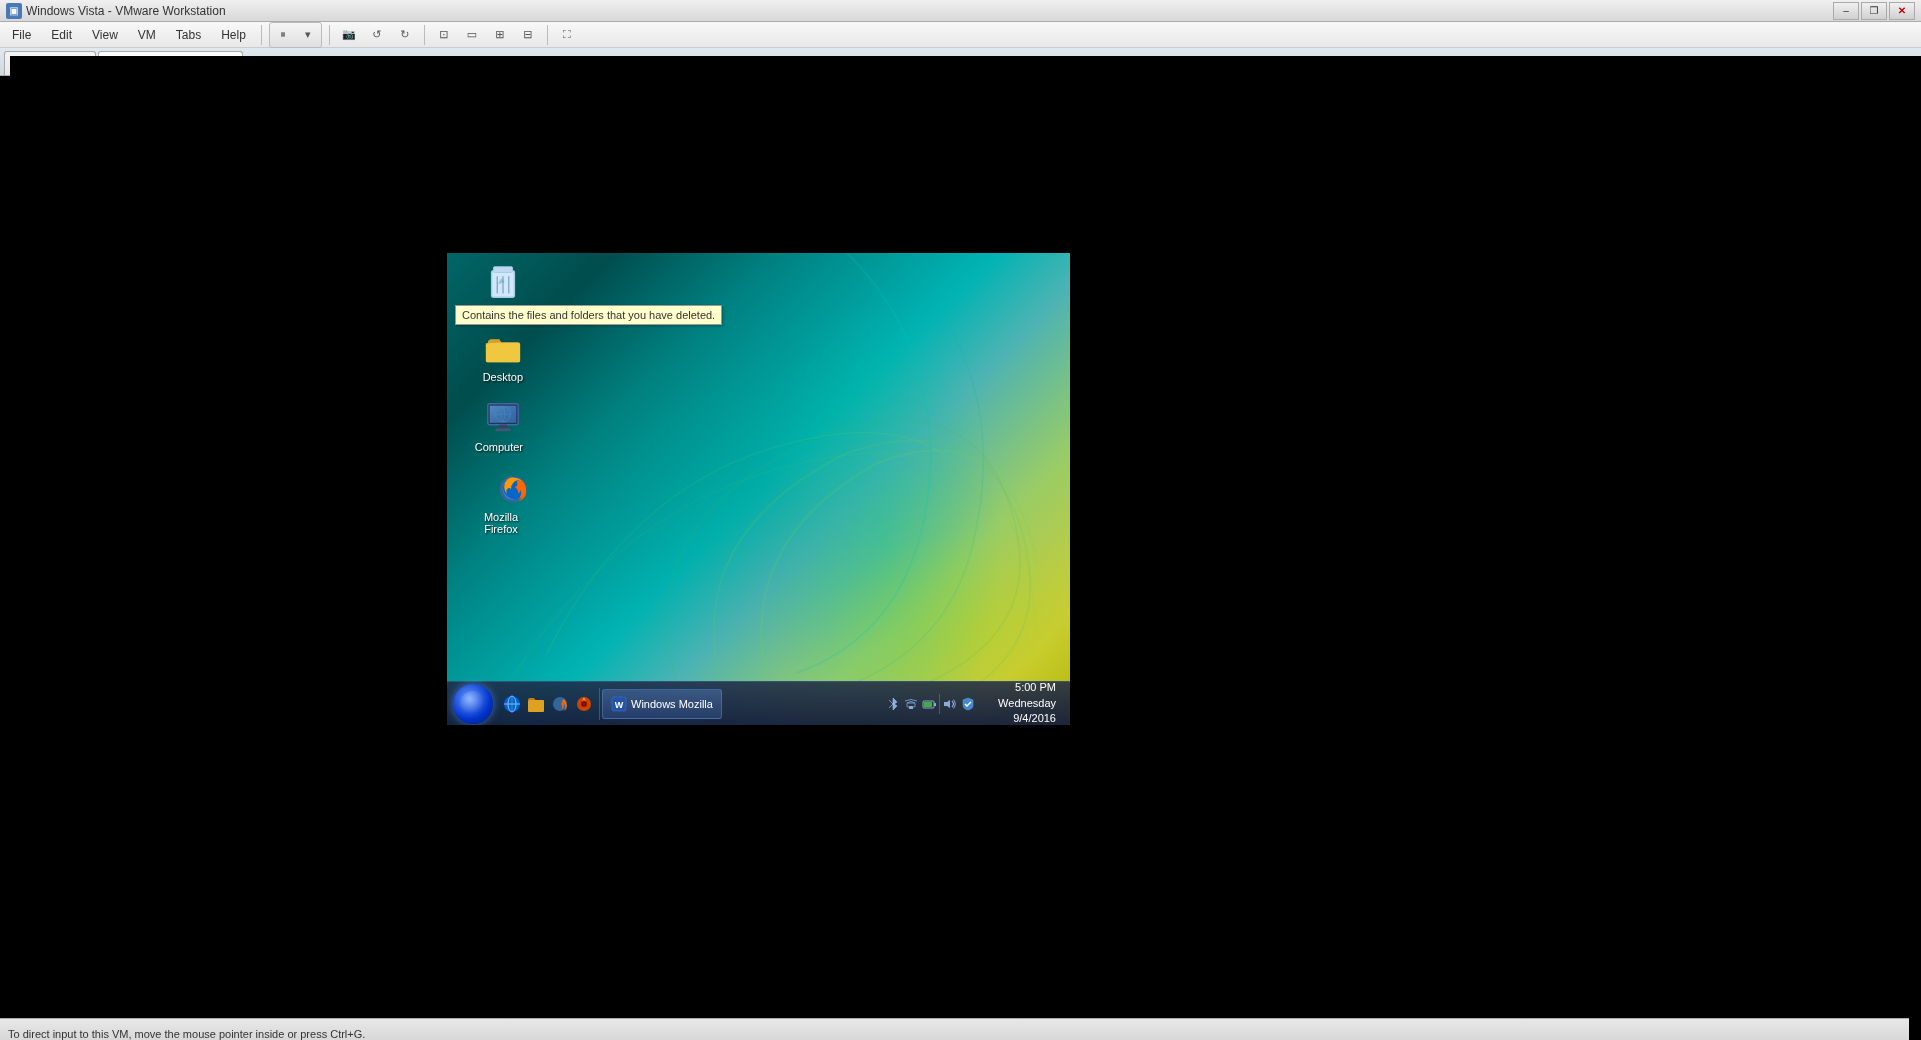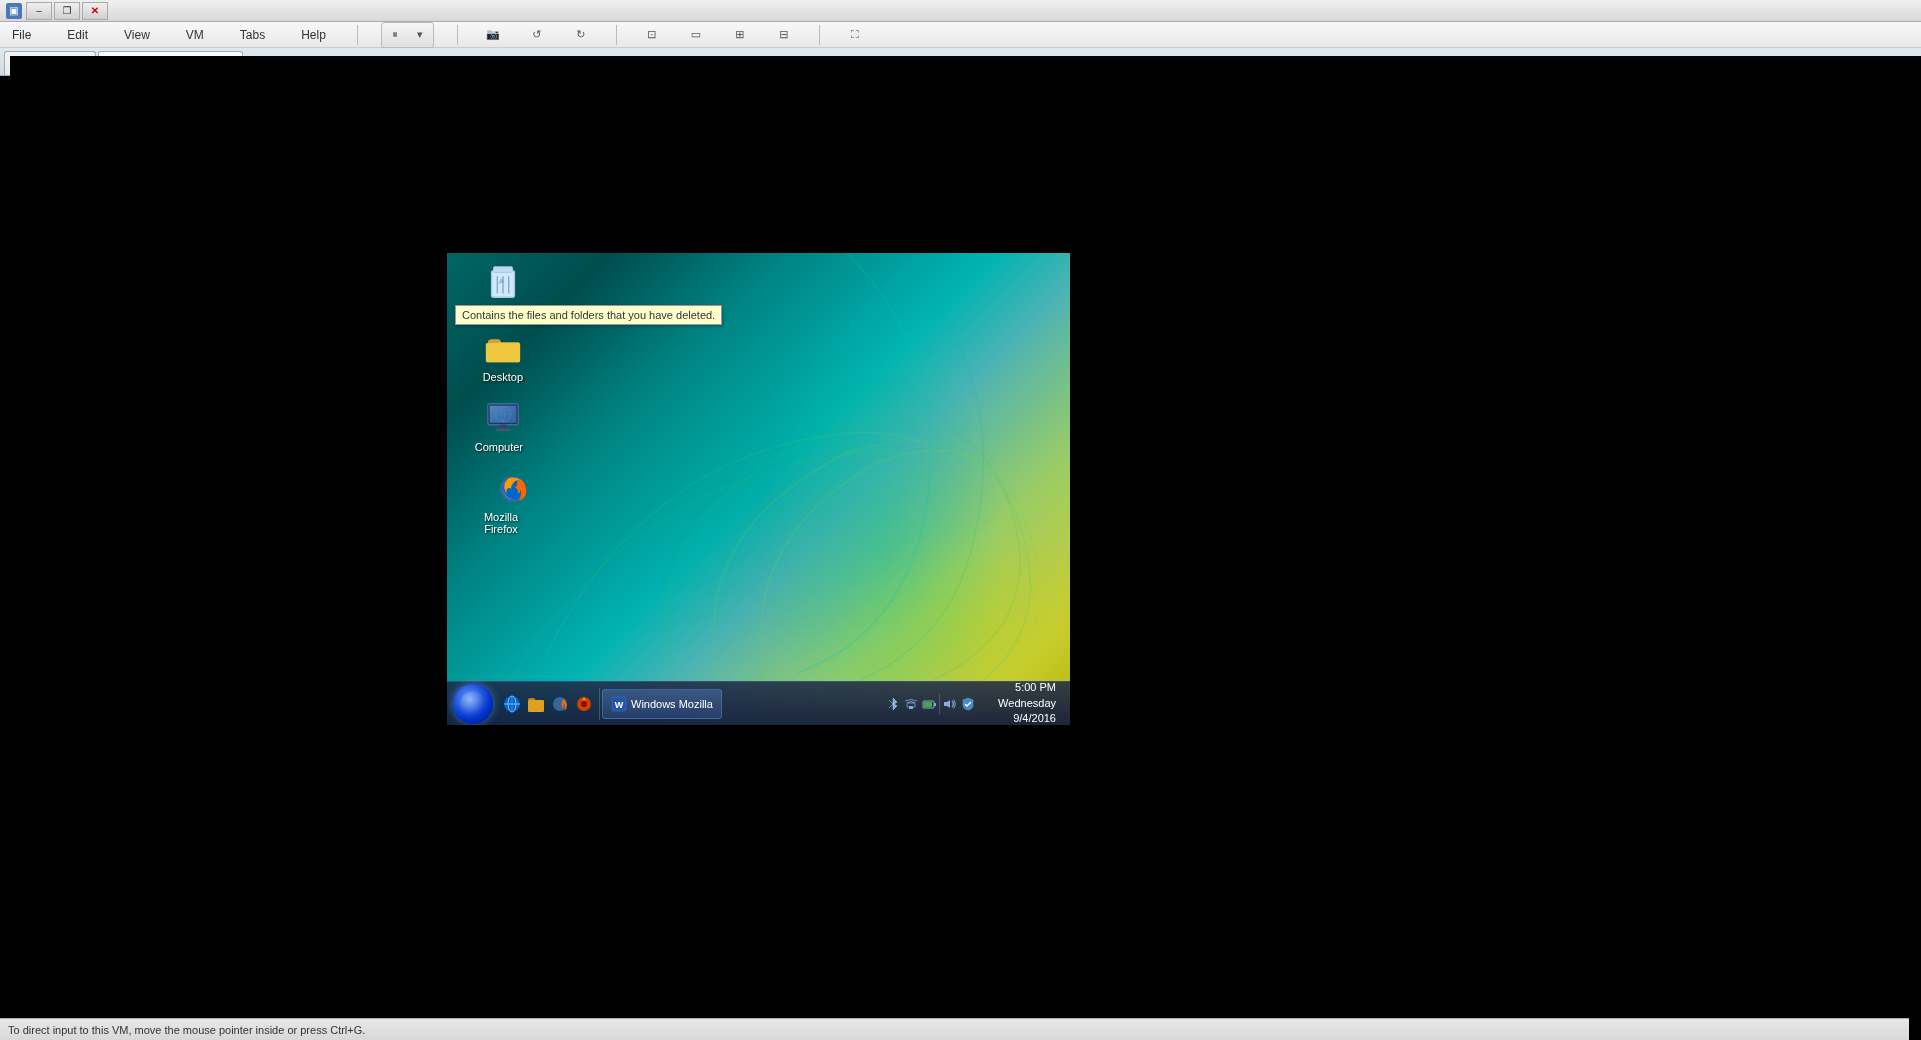--- a/index.html
+++ b/index.html
@@ -60,21 +60,21 @@
 
     
     #menubar {
       width: 100%;
       height: 26px;
       background: linear-gradient(to bottom, #f8f8f8, #e8e8e8);
       border-bottom: 1px solid #ccc;
       display: flex;
       align-items: center;
       padding: 8px 4px;
-      gap: 20px;
+      gap: 4px;
     }
     .menu-item {
       padding: 3px 8px;
       font-size: 12px;
       color: #333;
       cursor: pointer;
       border-radius: 2px;
     }
     .toolbar-separator {
       width: 1px;
@@ -365,21 +365,21 @@
     
     #statusbar {
       position: absolute;
       bottom: 0;
       left: 0;
       right: 12px;
       height: 22px;
       background: linear-gradient(to bottom, #e8e8e8, #d8d8d8);
       border-top: 1px solid #aaa;
       display: flex;
-      align-items: center;
+      align-items: flex-end;
       padding: 0 8px;
       font-size: 11px;
       color: #333;
     }
 
     
     #outer-content {
       position: absolute;
       top: 56px;
       left: 0;
@@ -387,20 +387,21 @@
       bottom: 22px;
       background: #000;
       margin-left: 10px;
     }
   </style>
 </head>
 <body>
 
 <div id="vmware-titlebar">
   <span class="title-icon">▣</span>
+  <span class="title-text">Windows Vista - VMware Workstation</span>
   <div class="window-controls">
     <div class="win-btn">–</div>
     <div class="win-btn">❐</div>
     <div class="win-btn" style="color:#c00;font-weight:bold;">✕</div>
   </div>
 </div>
 
 <div id="menubar">
   <div class="menu-item">File</div>
   <div class="menu-item">Edit</div>

